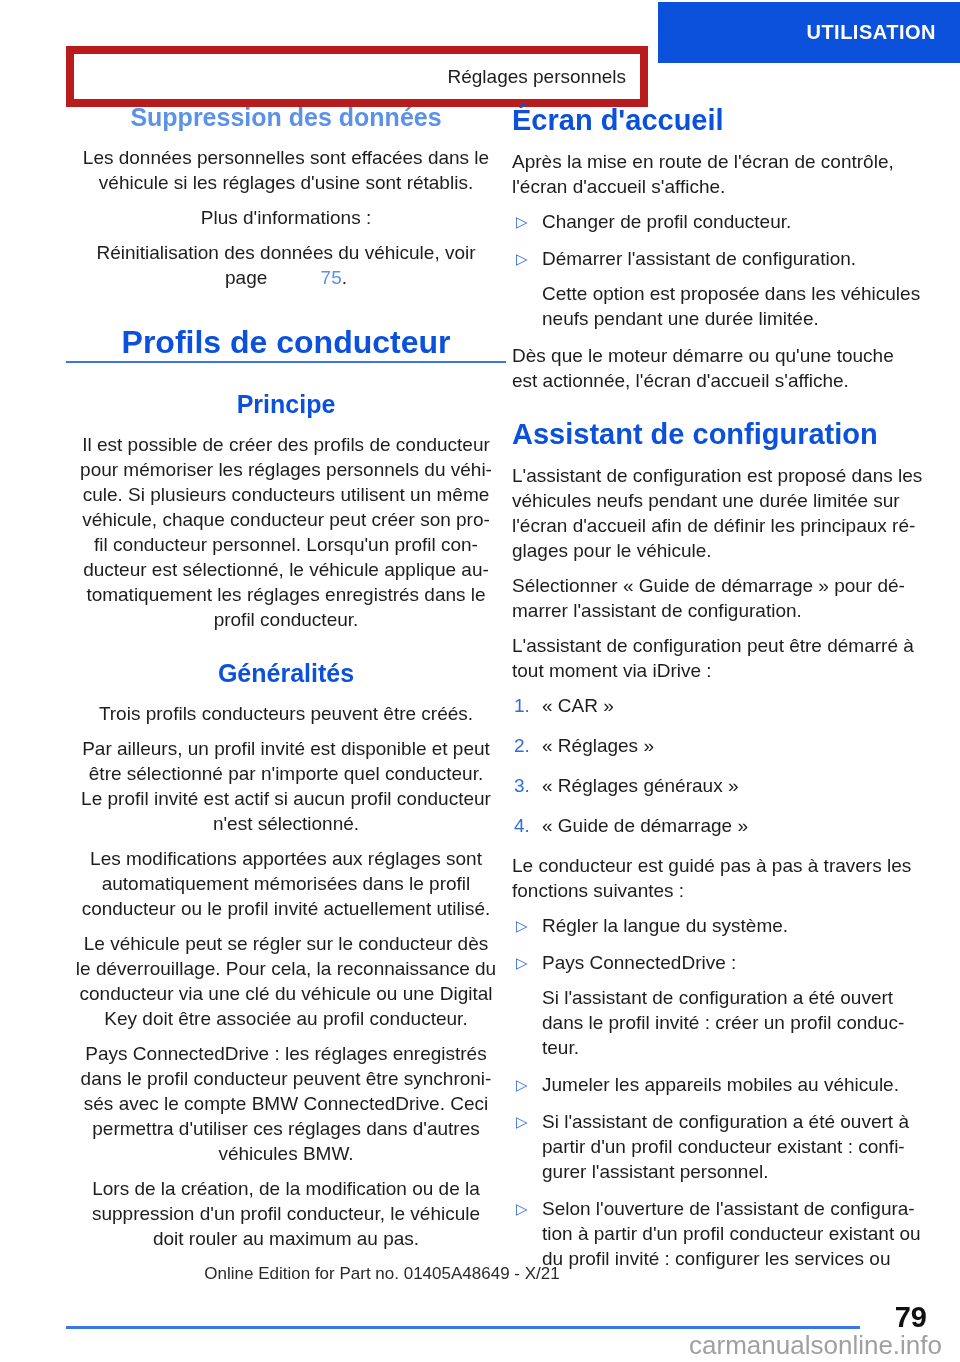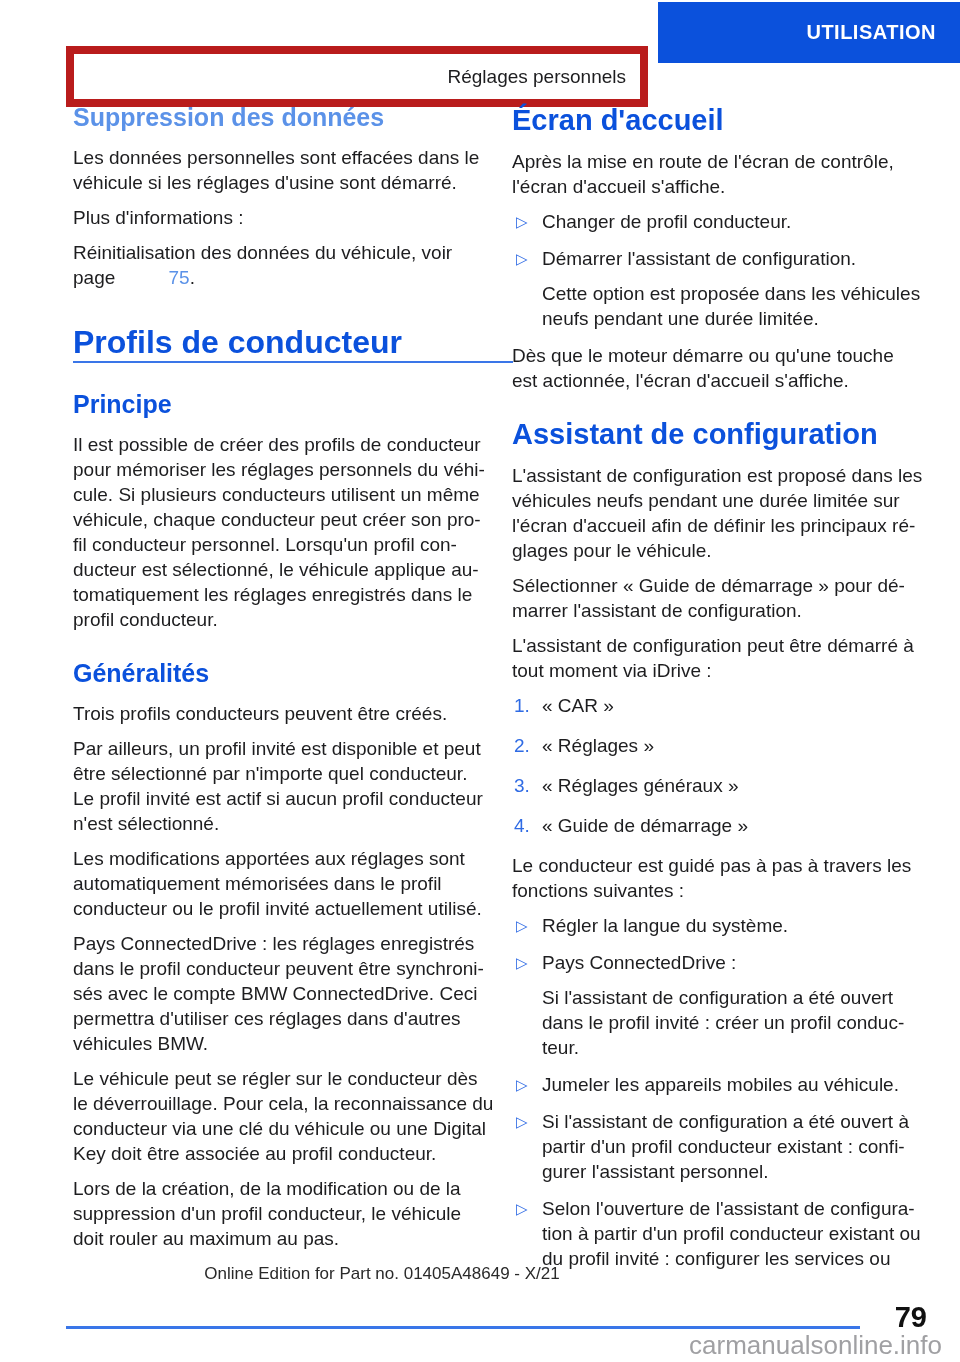--- a/index.html
+++ b/index.html
@@ -18,21 +18,21 @@
   }
   .chapter-tab{
     position:absolute;left:658px;top:2px;width:302px;height:61px;
     background:var(--accent,#0b51dc);color:#ffffff;box-sizing:border-box;
     display:flex;align-items:center;justify-content:flex-end;padding-right:24px;
     font-size:20px;font-weight:700;letter-spacing:.5px;
   }
 
   
   .col{position:absolute;top:103px;width:440px;}
-  .col-left{left:73px;}
+  .col-left{left:66px;text-align:center;}
   .col-right{left:512px;}
 
   p{margin:0 0 10px;font-size:19px;line-height:25px;white-space:pre;}
   .h1{
     font-size:32px;line-height:36px;font-weight:700;color:var(--accent,#0b51dc);
     margin:34px 0 24px;padding-bottom:1px;border-bottom:2px solid var(--rule,#3a76e8);
     white-space:pre;
   }
   .h2{font-size:29px;line-height:34px;font-weight:700;color:var(--accent,#0b51dc);margin:24px 0 12px;white-space:pre;}
   .h3{font-size:25px;line-height:29px;font-weight:700;color:var(--accent,#0b51dc);margin:27px 0 13px;white-space:pre;}
@@ -62,21 +62,21 @@
   <div class="crumb-box">
     <span>Réglages personnels</span>
   </div>
   <div class="chapter-tab">
     <span>UTILISATION</span>
   </div>
 
   <section class="col col-left">
     <h3 class="h3 light">Suppression des données</h3>
     <p>Les données personnelles sont effacées dans le
-véhicule si les réglages d'usine sont démarré.</p>
+véhicule si les réglages d'usine sont rétablis.</p>
     <p>Plus d'informations :</p>
     <p><span>Réinitialisation des données du véhicule, voir
 page </span><a class="pagelink">75</a><span>.</span></p>
 
     <h1 class="h1">Profils de conducteur</h1>
 
     <h3 class="h3">Principe</h3>
     <p>Il est possible de créer des profils de conducteur
 pour mémoriser les réglages personnels du véhi-
 cule. Si plusieurs conducteurs utilisent un même
@@ -88,29 +88,29 @@
 
     <h3 class="h3">Généralités</h3>
     <p>Trois profils conducteurs peuvent être créés.</p>
     <p>Par ailleurs, un profil invité est disponible et peut
 être sélectionné par n'importe quel conducteur.
 Le profil invité est actif si aucun profil conducteur
 n'est sélectionné.</p>
     <p>Les modifications apportées aux réglages sont
 automatiquement mémorisées dans le profil
 conducteur ou le profil invité actuellement utilisé.</p>
+    <p>Le véhicule peut se régler sur le conducteur dès
+le déverrouillage. Pour cela, la reconnaissance du
+conducteur via une clé du véhicule ou une Digital
+Key doit être associée au profil conducteur.</p>
     <p>Pays ConnectedDrive : les réglages enregistrés
 dans le profil conducteur peuvent être synchroni-
 sés avec le compte BMW ConnectedDrive. Ceci
 permettra d'utiliser ces réglages dans d'autres
 véhicules BMW.</p>
-    <p>Le véhicule peut se régler sur le conducteur dès
-le déverrouillage. Pour cela, la reconnaissance du
-conducteur via une clé du véhicule ou une Digital
-Key doit être associée au profil conducteur.</p>
 
     <p>Lors de la création, de la modification ou de la
 suppression d'un profil conducteur, le véhicule
 doit rouler au maximum au pas.</p>
   </section>
 
   <section class="col col-right">
     <h2 class="h2">Écran d'accueil</h2>
     <p>Après la mise en route de l'écran de contrôle,
 l'écran d'accueil s'affiche.</p>

